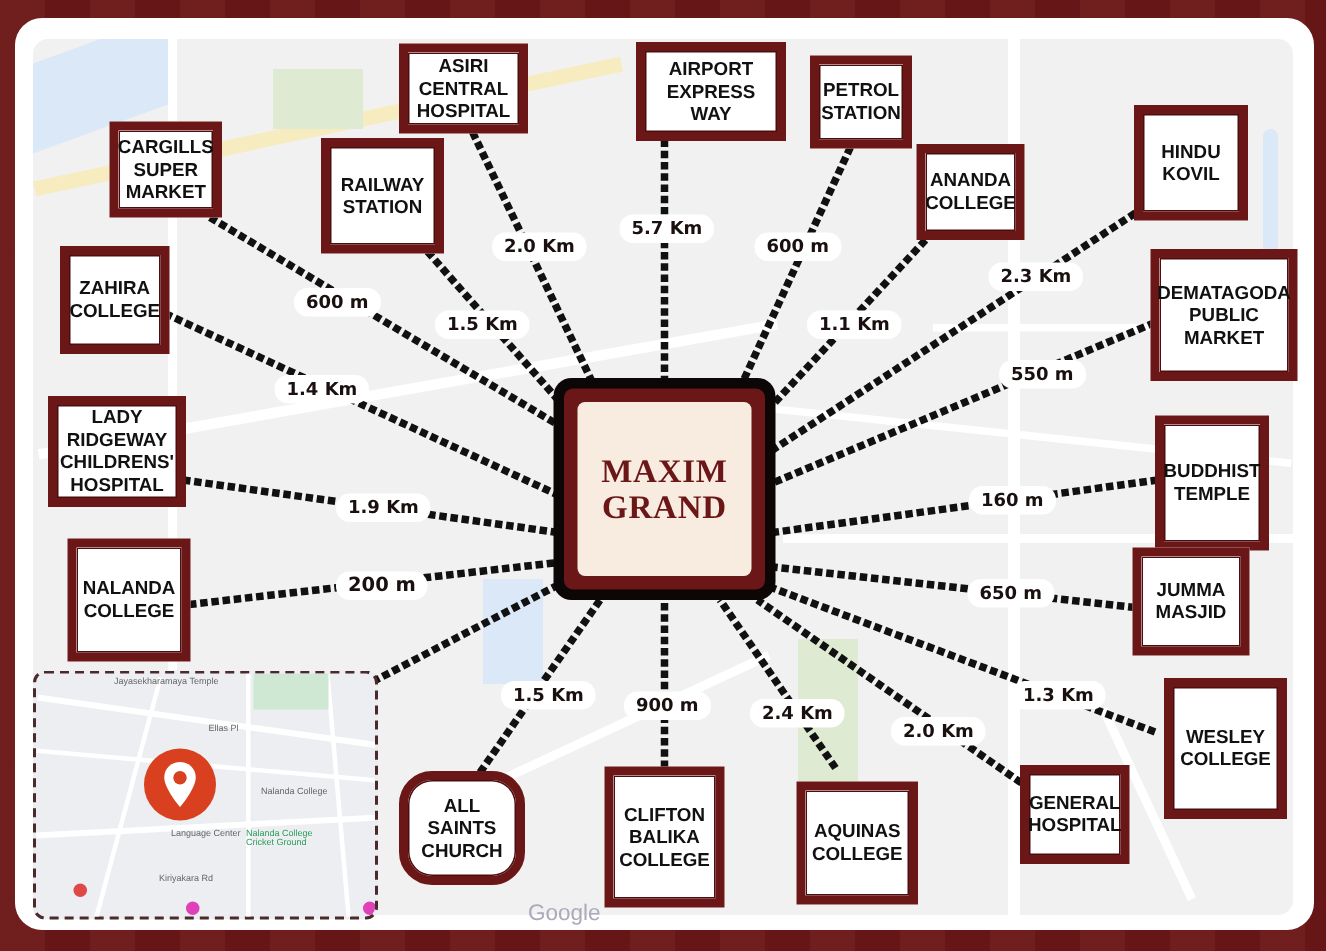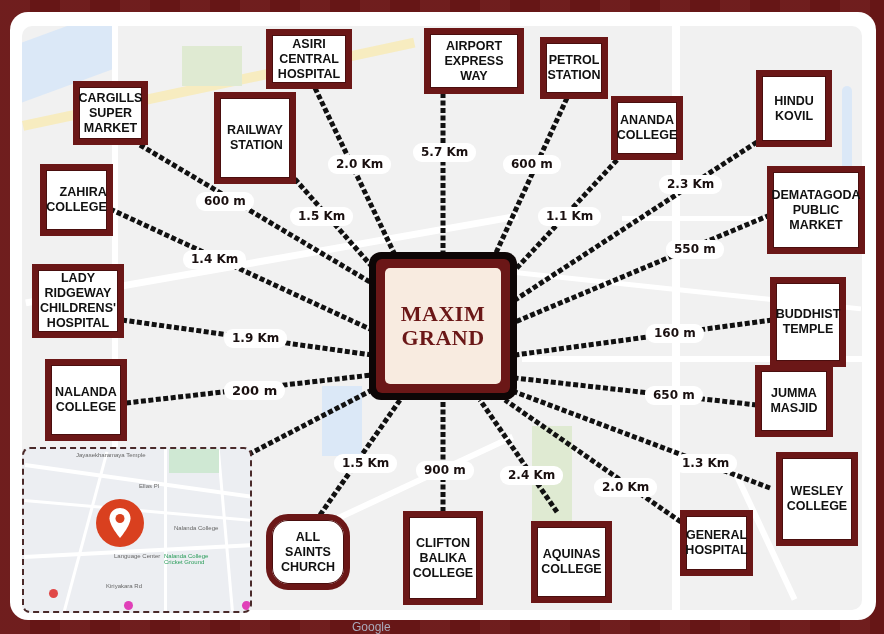--- a/index.html
+++ b/index.html
@@ -106,21 +106,21 @@
     .pin {
       position: absolute;
       left: 72px; top: 50px; width: 48px; height: 48px;
       border-radius: 50%;
       background: #d9401f;
     }
     .pin svg { width: 48px; height: 48px; }
 
     .google {
       position: absolute; left: 352px; top: 600px;
-      font-size: 12px; color: #aab; font-family: "Liberation Sans", sans-serif; margin-top: 20px;
+      font-size: 15px; color: #aab; font-family: "Liberation Sans", sans-serif;
     }
   </style>
 </head>
 <body>
 
 <div class="frame-pattern"></div>
 <div class="card"></div>
 
 <div class="map">
   <div class="water" style="left:0;top:0;width:90px;height:60px;transform:skewY(-20deg);"></div>
@@ -187,34 +187,34 @@
 <div class="dist" style="left:334px;top:454px;">1.5 Km</div>
 <div class="dist" style="left:416px;top:461px;">900 m</div>
 <div class="dist" style="left:500px;top:466px;">2.4 Km</div>
 
 <div class="place" style="left:73px;top:81px;width:75px;height:64px;">CARGILLS
 SUPER
 MARKET</div>
 <div class="place" style="left:266px;top:29px;width:86px;height:60px;">ASIRI
 CENTRAL
 HOSPITAL</div>
-<div class="place" style="left:214px;top:92px;width:82px;height:92px;text-align:right;">RAILWAY
+<div class="place" style="left:214px;top:92px;width:82px;height:77px;">RAILWAY
 STATION</div>
 <div class="place" style="left:395px;top:28px;width:100px;height:66px;margin-left:29px;">AIRPORT
 EXPRESS WAY</div>
 <div class="place" style="left:540px;top:37px;width:68px;height:62px;">PETROL
 STATION</div>
 <div class="place" style="left:611px;top:96px;width:72px;height:64px;">ANANDA
 COLLEGE</div>
 <div class="place" style="left:756px;top:70px;width:76px;height:77px;">HINDU
 KOVIL</div>
 <div class="place" style="left:767px;top:166px;width:98px;height:88px;">DEMATAGODA
 PUBLIC
 MARKET</div>
-<div class="place" style="left:40px;top:164px;width:73px;height:72px;text-align:right;">ZAHIRA
+<div class="place" style="left:40px;top:164px;width:73px;height:72px;">ZAHIRA
 COLLEGE</div>
 <div class="place" style="left:32px;top:264px;width:92px;height:74px;">LADY
 RIDGEWAY
 CHILDRENS'
 HOSPITAL</div>
 <div class="place" style="left:45px;top:359px;width:82px;height:82px;">NALANDA
 COLLEGE</div>
 <div class="place" style="left:770px;top:277px;width:76px;height:90px;">BUDDHIST
 TEMPLE</div>
 <div class="place" style="left:755px;top:365px;width:78px;height:72px;">JUMMA

